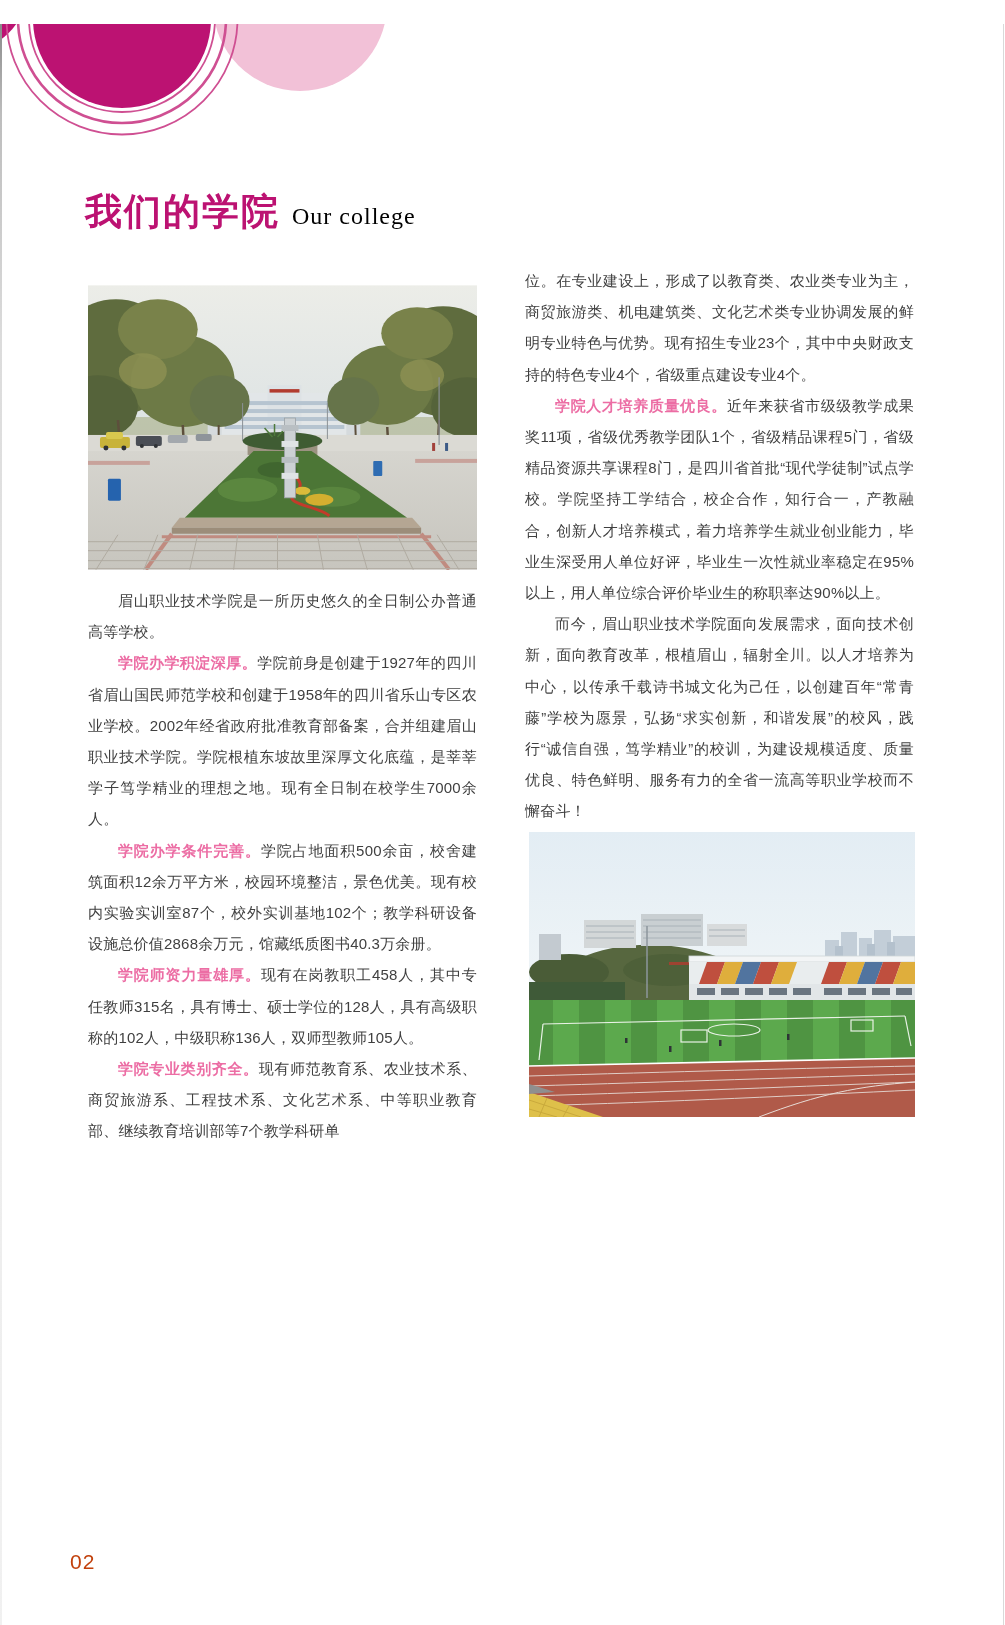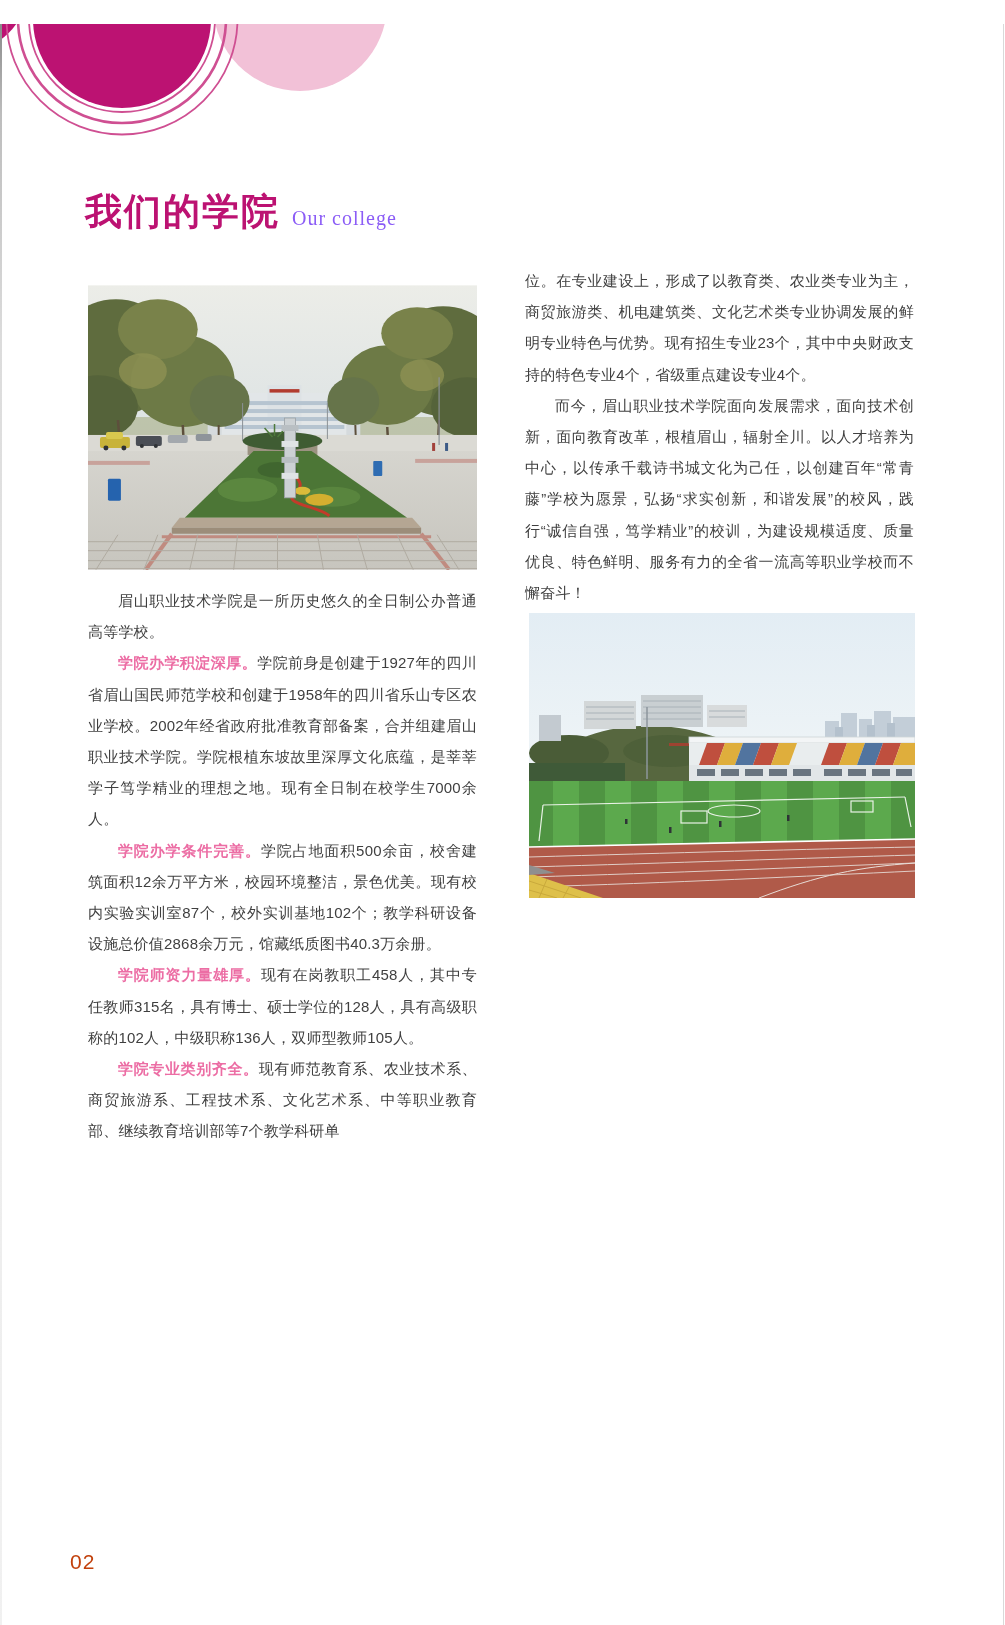--- a/index.html
+++ b/index.html
@@ -7,21 +7,21 @@
     position:relative;width:1005px;height:1625px;background:#ffffff;overflow:hidden;
     font-family:"Liberation Sans","DejaVu Sans",sans-serif;
     margin-top:24px;
   }
   .edge-left{position:absolute;left:0;top:0;width:2px;height:100%;
     background:linear-gradient(to bottom,#8a8a8a 0,#bdbdbd 90px,#dcdcdc 320px,#ececec 60%,#f1f1f1 100%);}
   .edge-right{position:absolute;right:1px;top:0;width:1px;height:100%;background:#d9d9d9;}
   .deco{position:absolute;left:0;top:0;}
   .title-row{position:absolute;left:85px;top:166px;display:flex;align-items:flex-end;}
   .title-cn{font-size:37px;font-weight:bold;color:#bc1272;letter-spacing:2px;line-height:1.2;}
-  .title-en{font-family:"Liberation Serif","DejaVu Serif",serif;font-size:20px;color:#8b5cf6;
+  .title-en{font-family:"Liberation Serif","DejaVu Serif",serif;font-size:24px;color:#000000;
     margin-left:12px;padding-bottom:4px;letter-spacing:1px;}
   .col{position:absolute;width:389px;}
   .col-left{left:88px;top:261px;}
   .col-right{left:525px;top:241px;}
   .photo{display:block;}
   .photo-campus{margin-bottom:15px;}
   .photo-stadium{margin-top:5px;margin-left:4px;}
   .paras p.para{
     margin:0;font-size:15px;line-height:31.2px;color:#3f3f3f;
     text-align:justify;letter-spacing:0.2px;
@@ -178,20 +178,21 @@
         <p class="para indent"><span class="lead">学院办学积淀深厚。</span>学院前身是创建于1927年的四川省眉山国民师范学校和创建于1958年的四川省乐山专区农业学校。2002年经省政府批准教育部备案，合并组建眉山职业技术学院。学院根植东坡故里深厚文化底蕴，是莘莘学子笃学精业的理想之地。现有全日制在校学生7000余人。</p>
         <p class="para indent"><span class="lead">学院办学条件完善。</span>学院占地面积500余亩，校舍建筑面积12余万平方米，校园环境整洁，景色优美。现有校内实验实训室87个，校外实训基地102个；教学科研设备设施总价值2868余万元，馆藏纸质图书40.3万余册。</p>
         <p class="para indent"><span class="lead">学院师资力量雄厚。</span>现有在岗教职工458人，其中专任教师315名，具有博士、硕士学位的128人，具有高级职称的102人，中级职称136人，双师型教师105人。</p>
         <p class="para indent"><span class="lead">学院专业类别齐全。</span>现有师范教育系、农业技术系、商贸旅游系、工程技术系、文化艺术系、中等职业教育部、继续教育培训部等7个教学科研单</p>
       </div>
   </div>
 
   <div class="col col-right">
     <div class="paras" id="right-paras">
         <p class="para">位。在专业建设上，形成了以教育类、农业类专业为主，商贸旅游类、机电建筑类、文化艺术类专业协调发展的鲜明专业特色与优势。现有招生专业23个，其中中央财政支持的特色专业4个，省级重点建设专业4个。</p>
+        <p class="para indent"><span class="lead">学院人才培养质量优良。</span>近年来获省市级级教学成果奖11项，省级优秀教学团队1个，省级精品课程5门，省级精品资源共享课程8门，是四川省首批“现代学徒制”试点学校。学院坚持工学结合，校企合作，知行合一，产教融合，创新人才培养模式，着力培养学生就业创业能力，毕业生深受用人单位好评，毕业生一次性就业率稳定在95%以上，用人单位综合评价毕业生的称职率达90%以上。</p>
         <p class="para indent">而今，眉山职业技术学院面向发展需求，面向技术创新，面向教育改革，根植眉山，辐射全川。以人才培养为中心，以传承千载诗书城文化为己任，以创建百年“常青藤”学校为愿景，弘扬“求实创新，和谐发展”的校风，践行“诚信自强，笃学精业”的校训，为建设规模适度、质量优良、特色鲜明、服务有力的全省一流高等职业学校而不懈奋斗！</p>
       </div>
     <svg class="photo photo-stadium" width="386" height="285" viewBox="0 0 386 285">
       <defs>
         <linearGradient id="sky2" x1="0" y1="0" x2="0" y2="1">
           <stop offset="0" stop-color="#e3edf4"></stop>
             <stop offset="1" stop-color="#f0f5f7"></stop>
         </linearGradient>
       </defs>
       <rect x="0" y="0" width="386" height="170" fill="url(#sky2)"></rect>

